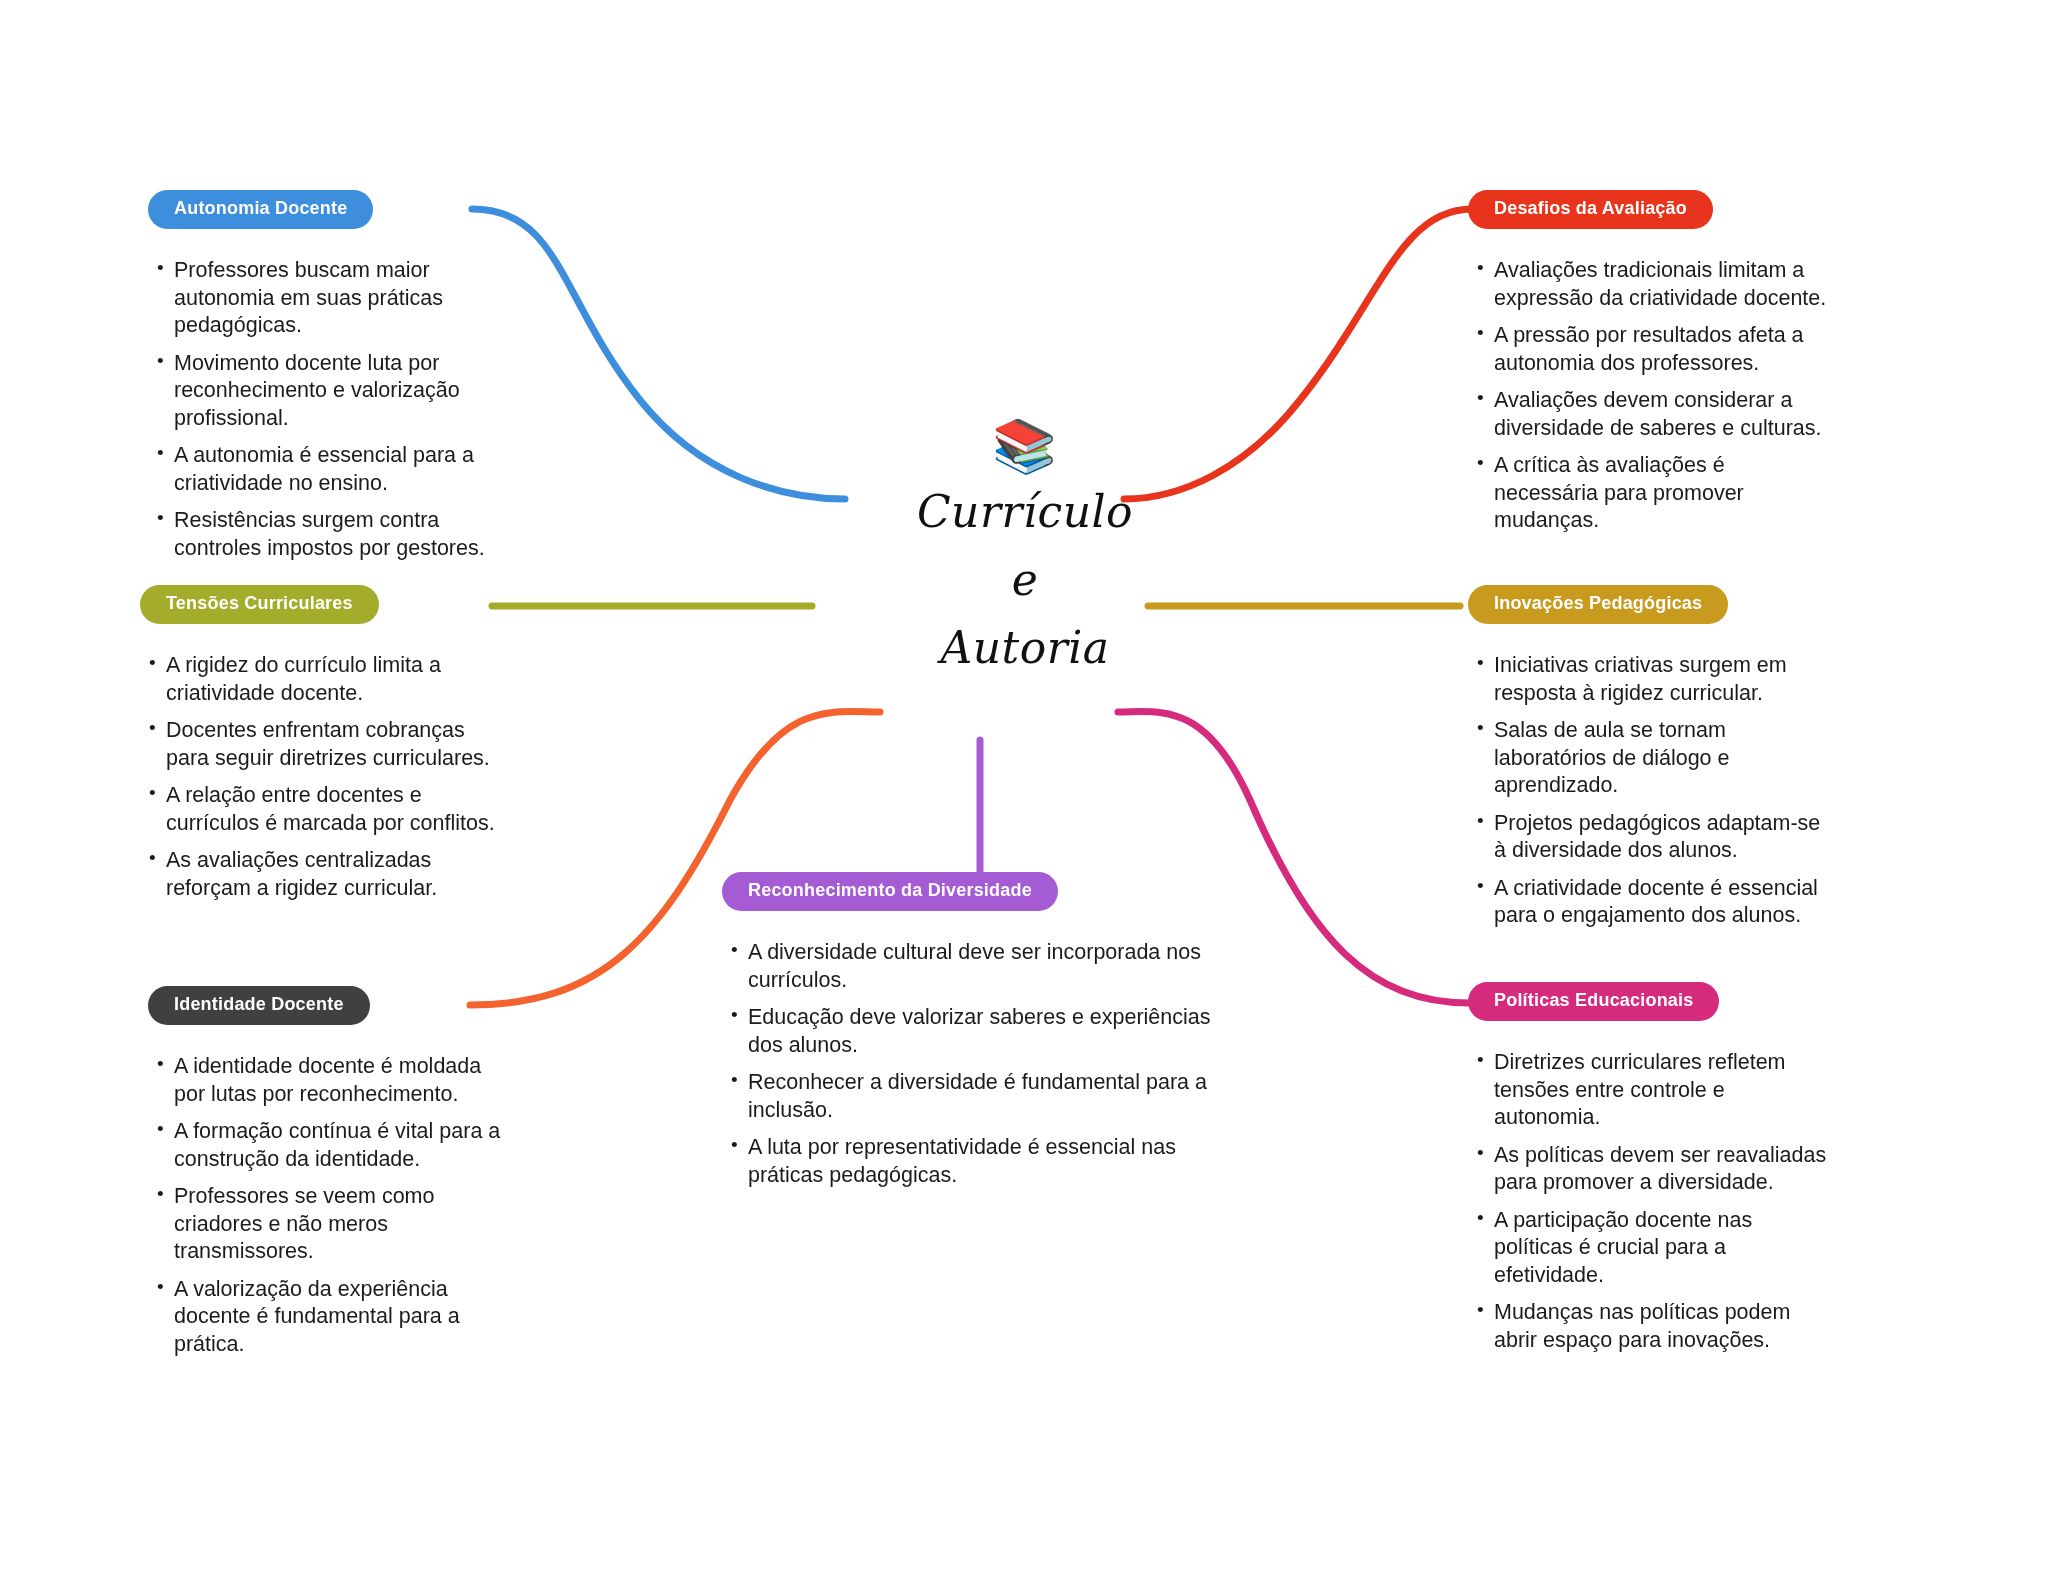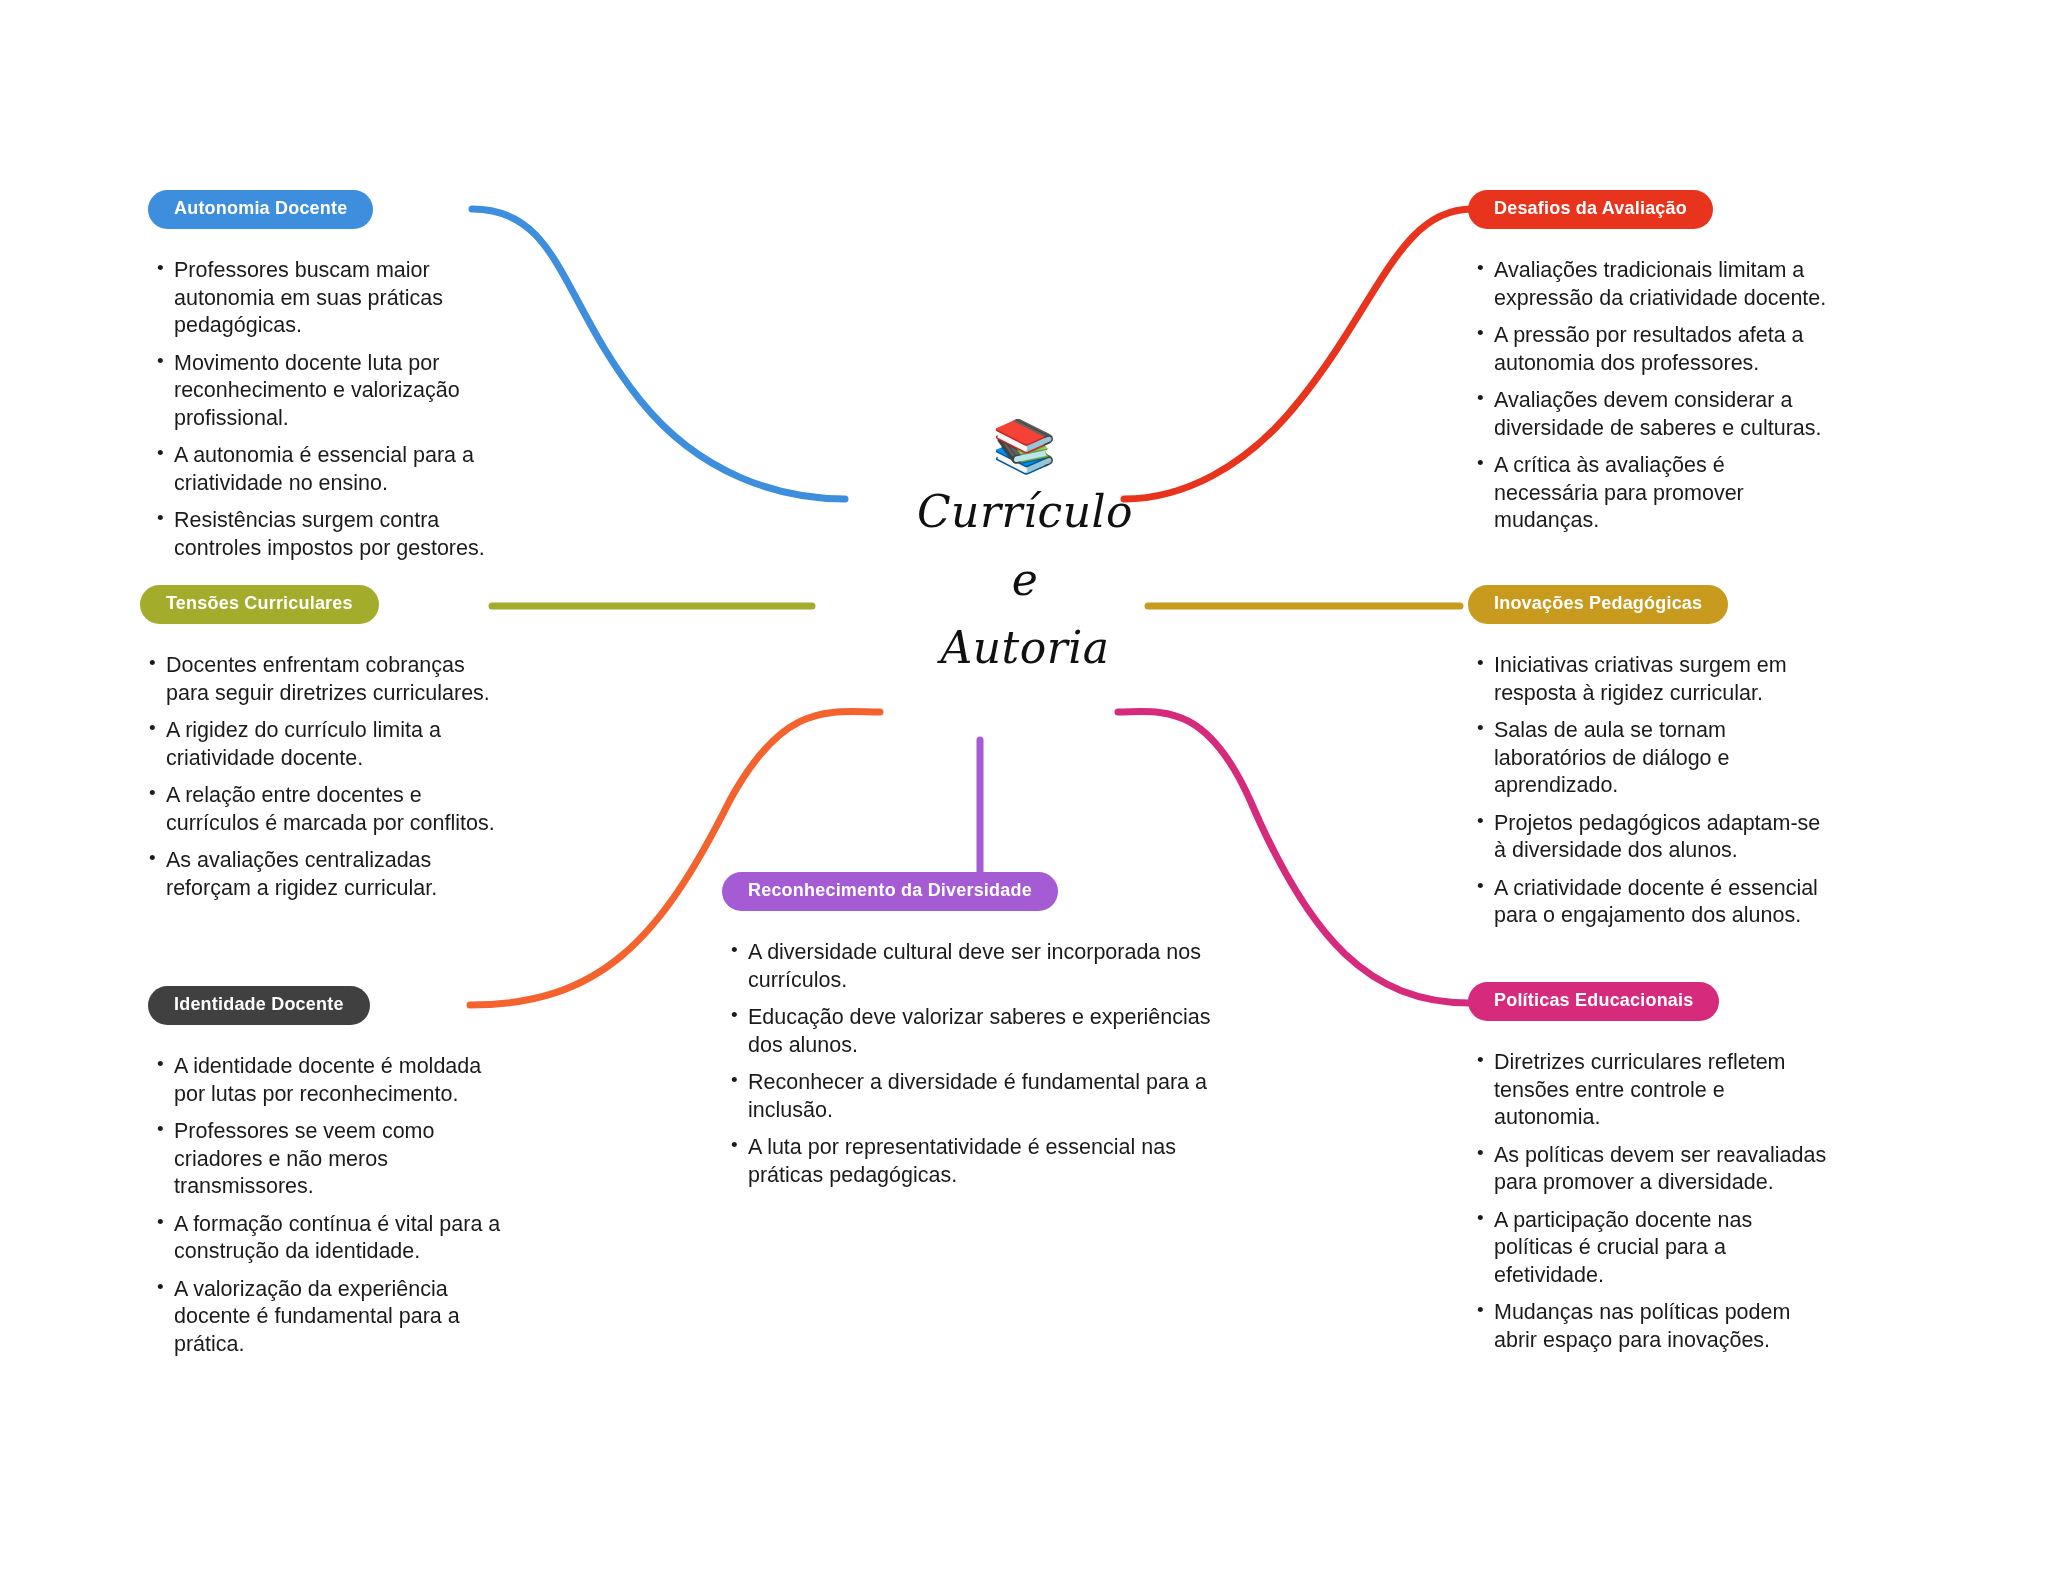--- a/index.html
+++ b/index.html
@@ -140,35 +140,35 @@
         <li>A autonomia é essencial para a criatividade no ensino.</li>
         <li>Resistências surgem contra controles impostos por gestores.</li>
       </ul>
     </div>
   </div>
 
   <div class="branch" id="branch-tensoes-curriculares">
     <div class="branch-header" style="background:#A3AD2B;">Tensões Curriculares</div>
     <div class="branch-body">
       <ul class="branch-list">
+        <li>A rigidez do currículo limita a criatividade docente.</li>
         <li>Docentes enfrentam cobranças para seguir diretrizes curriculares.</li>
-        <li>A rigidez do currículo limita a criatividade docente.</li>
         <li>A relação entre docentes e currículos é marcada por conflitos.</li>
         <li>As avaliações centralizadas reforçam a rigidez curricular.</li>
       </ul>
     </div>
   </div>
 
   <div class="branch" id="branch-identidade-docente">
     <div class="branch-header" style="background:#404040;">Identidade Docente</div>
     <div class="branch-body">
       <ul class="branch-list">
         <li>A identidade docente é moldada por lutas por reconhecimento.</li>
+        <li>A formação contínua é vital para a construção da identidade.</li>
         <li>Professores se veem como criadores e não meros transmissores.</li>
-        <li>A formação contínua é vital para a construção da identidade.</li>
         <li>A valorização da experiência docente é fundamental para a prática.</li>
       </ul>
     </div>
   </div>
 
   <div class="branch" id="branch-reconhecimento-diversidade">
     <div class="branch-header" style="background:#A55BD4;">Reconhecimento da Diversidade</div>
     <div class="branch-body">
       <ul class="branch-list">
         <li>A diversidade cultural deve ser incorporada nos currículos.</li>

